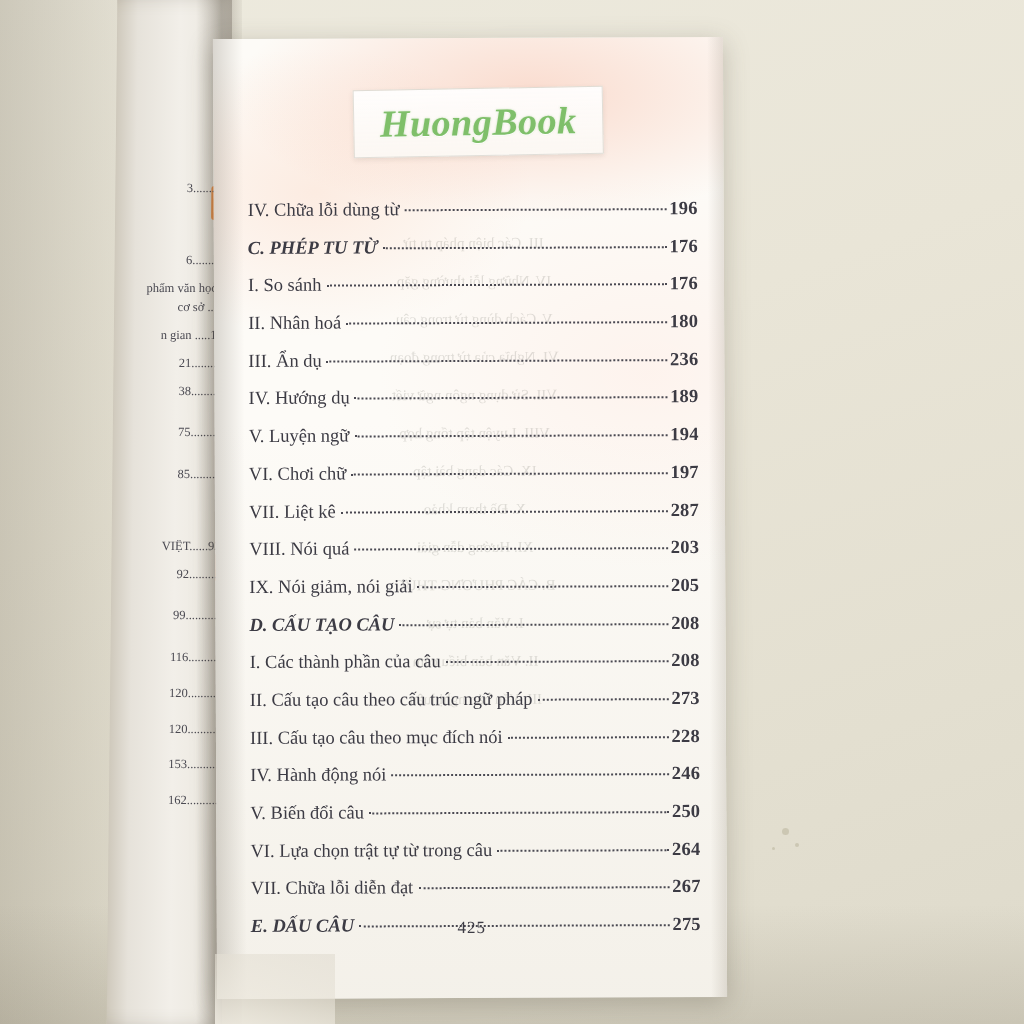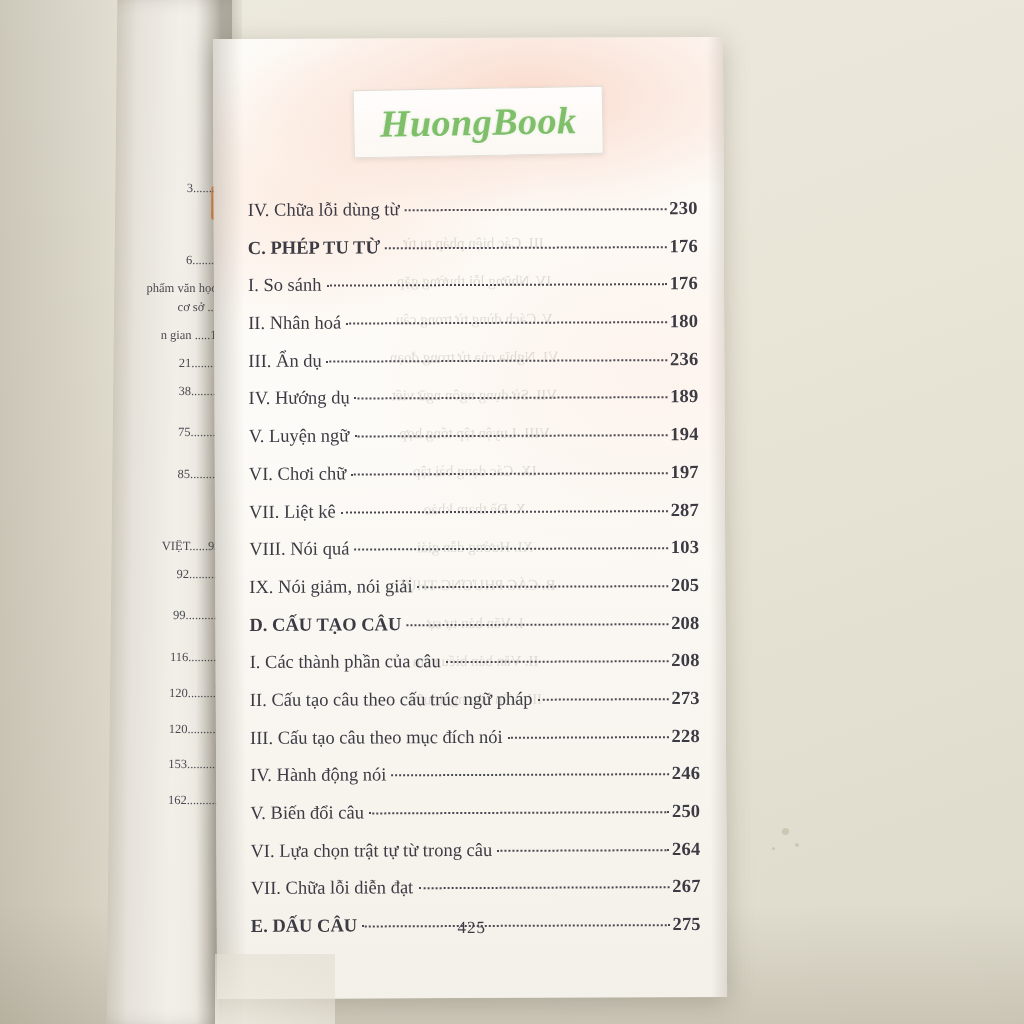--- a/index.html
+++ b/index.html
@@ -196,21 +196,21 @@
     margin: 0 3px 0 5px;
     border-bottom: 2px dotted #4a4952;
     transform: translateY(-4px);
     min-width: 12px;
   }
   .toc-row .page {
     flex: 0 0 auto;
     font-weight: bold;
     letter-spacing: 0.2px;
   }
-  .toc-row.bold .label { font-weight: bold; }
+  .toc-row.bold .label { font-weight: bold; font-style: italic; }
 
   .folio {
     position: absolute;
     left: 0;
     right: 0;
     top: 880px;
     text-align: center;
     font-size: 17px;
     color: #3d3c45;
     letter-spacing: 1px;
@@ -283,21 +283,21 @@
     </div>
 
     <div class="watermark">
       <span class="watermark-text">HuongBook</span>
     </div>
 
     <div class="toc">
       <div class="toc-row">
         <span class="label">IV. Chữa lỗi dùng từ</span>
         <span class="leader"></span>
-        <span class="page">230</span>
+        <span class="page">196</span>
       </div>
       <div class="toc-row bold">
         <span class="label">C. PHÉP TU TỪ</span>
         <span class="leader"></span>
         <span class="page">176</span>
       </div>
       <div class="toc-row">
         <span class="label">I. So sánh</span>
         <span class="leader"></span>
         <span class="page">176</span>
@@ -328,21 +328,21 @@
         <span class="page">197</span>
       </div>
       <div class="toc-row">
         <span class="label">VII. Liệt kê</span>
         <span class="leader"></span>
         <span class="page">287</span>
       </div>
       <div class="toc-row">
         <span class="label">VIII. Nói quá</span>
         <span class="leader"></span>
-        <span class="page">103</span>
+        <span class="page">203</span>
       </div>
       <div class="toc-row">
         <span class="label">IX. Nói giảm, nói giải</span>
         <span class="leader"></span>
         <span class="page">205</span>
       </div>
       <div class="toc-row bold">
         <span class="label">D. CẤU TẠO CÂU</span>
         <span class="leader"></span>
         <span class="page">208</span>

